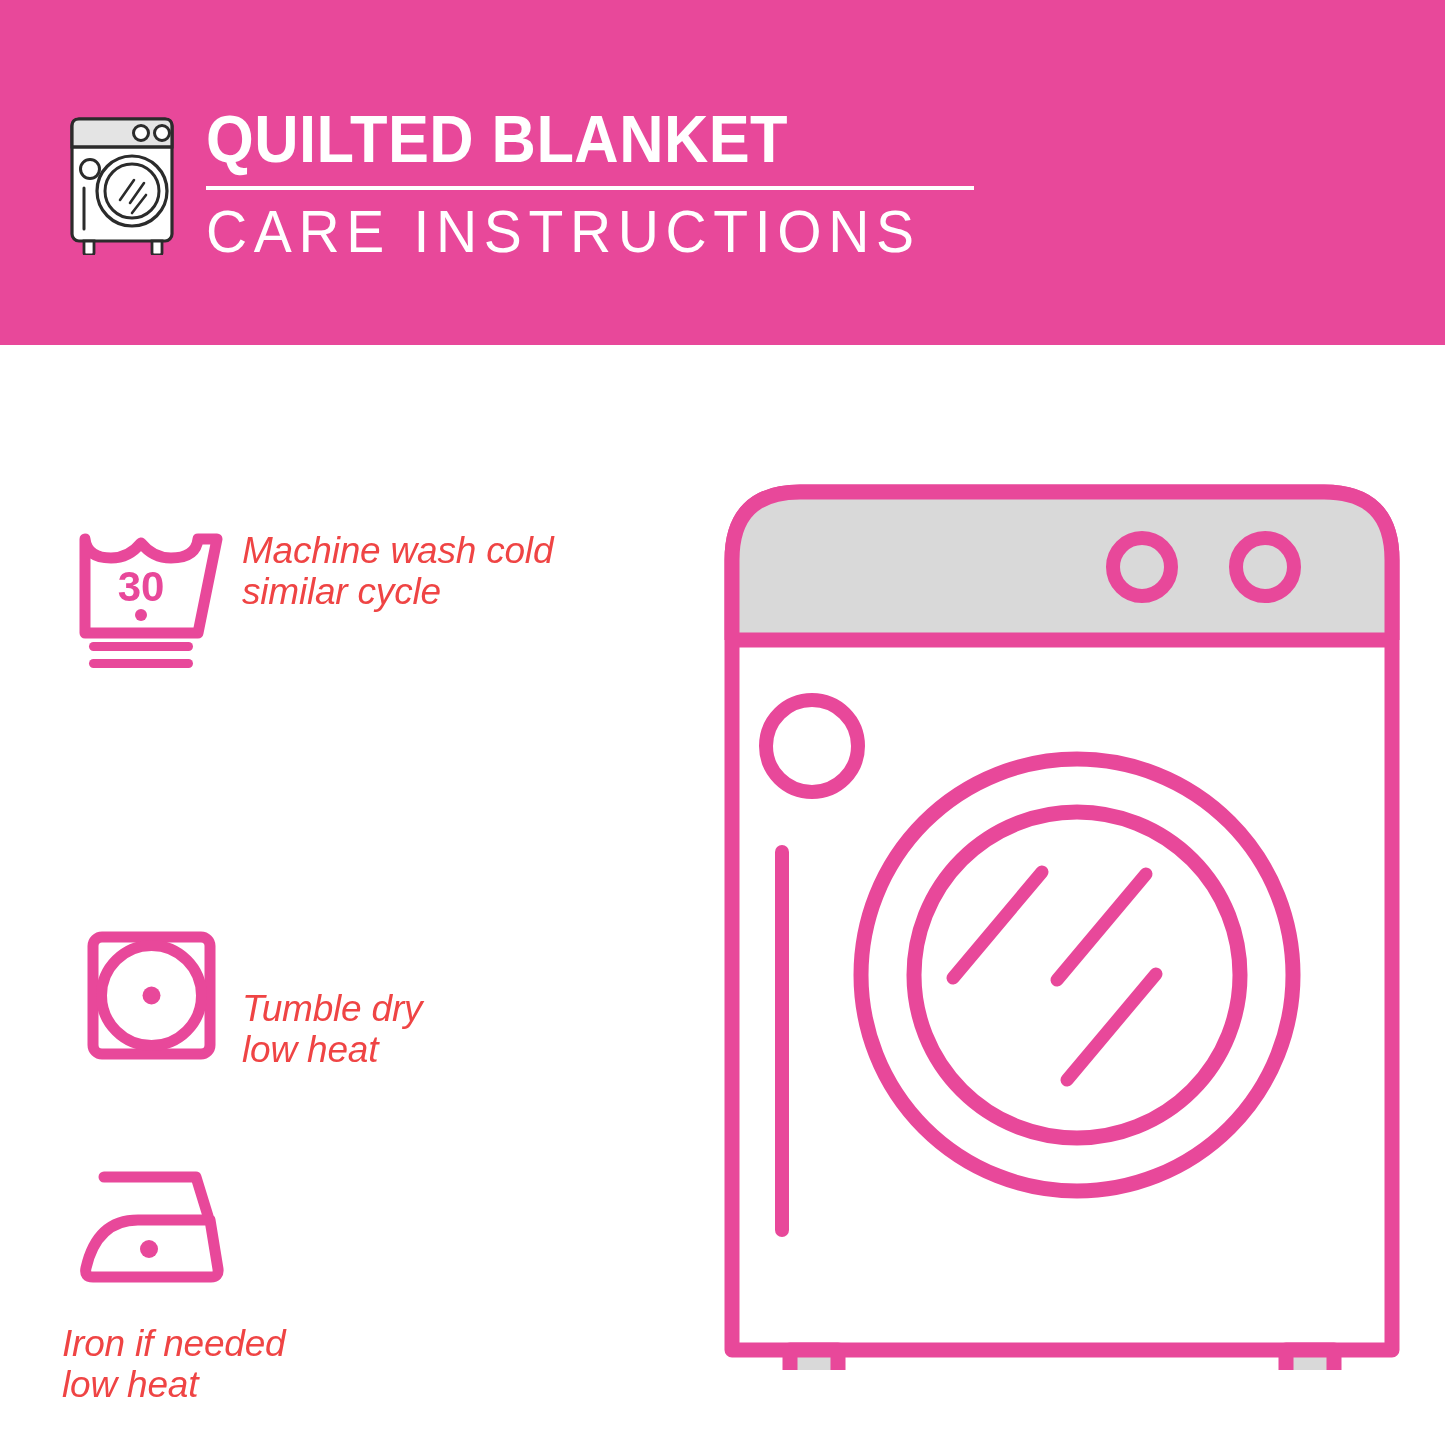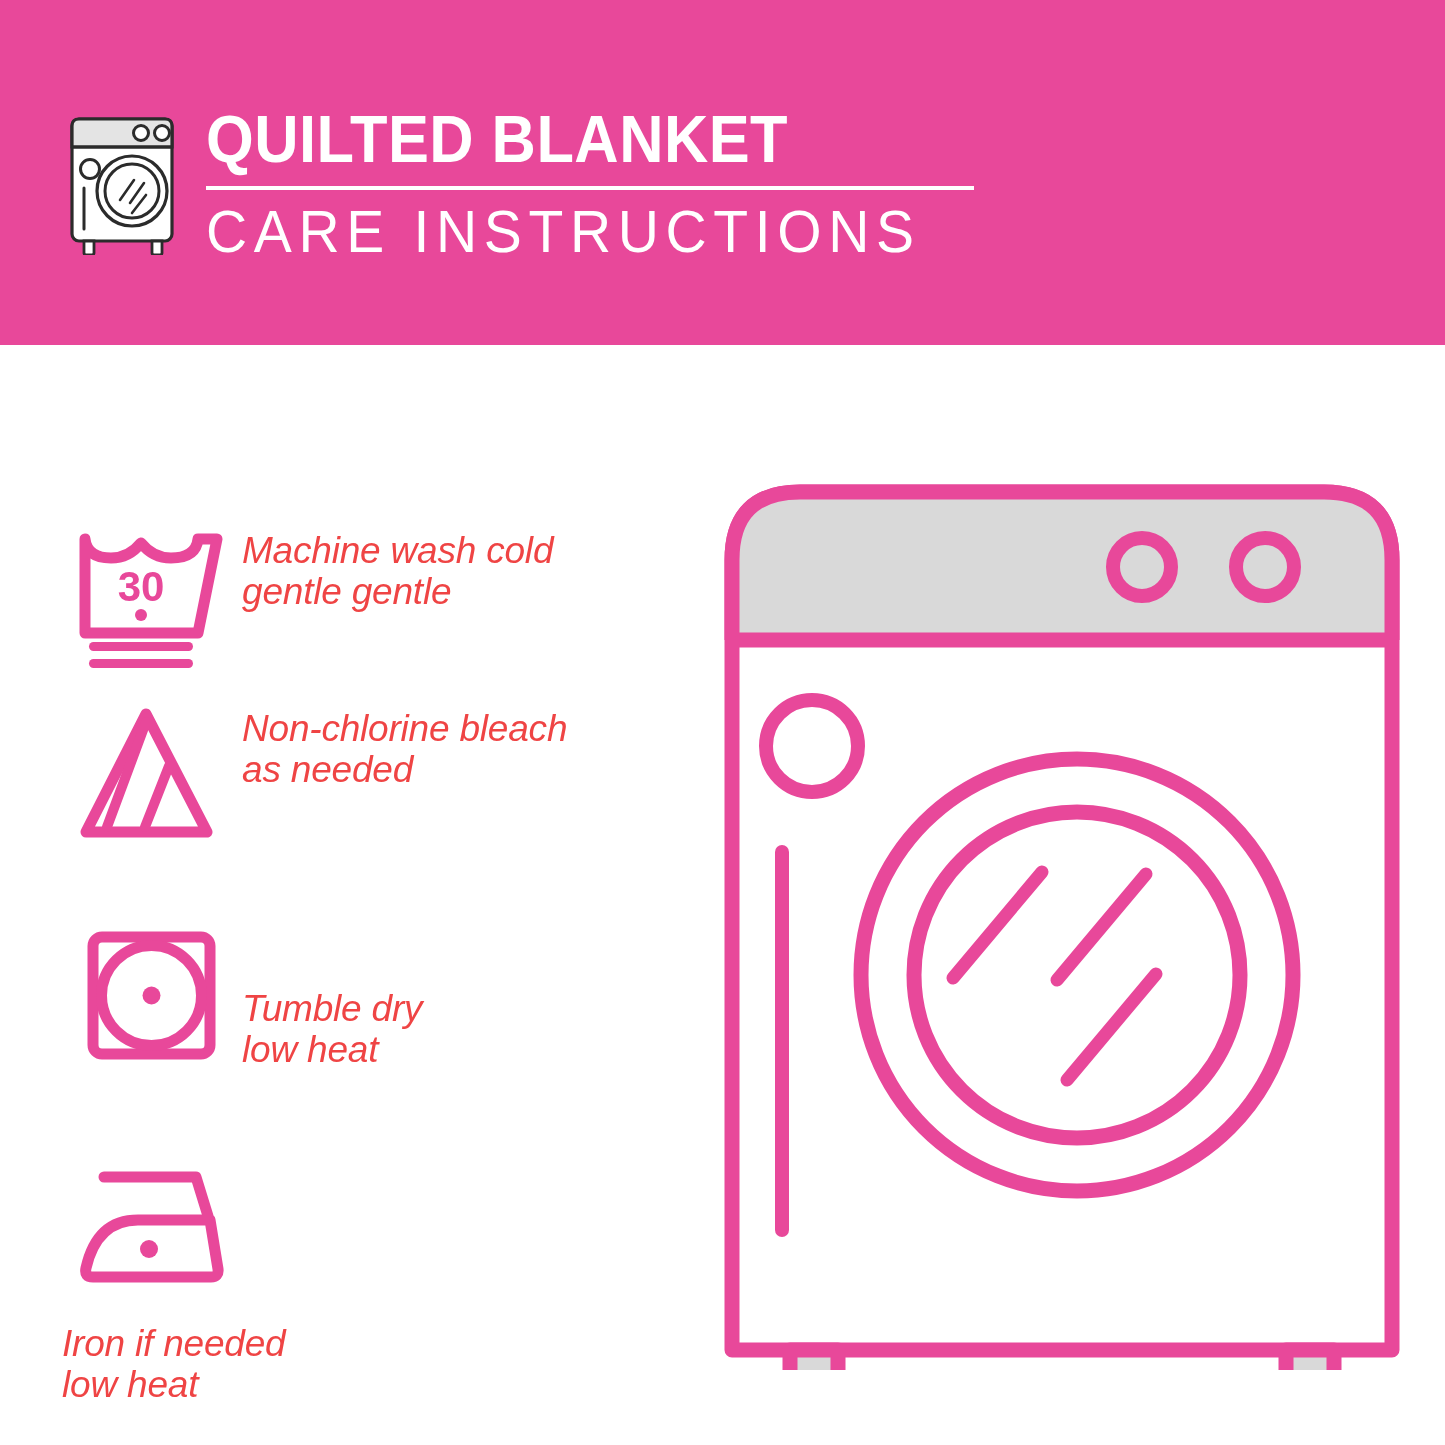--- a/index.html
+++ b/index.html
@@ -156,39 +156,24 @@
           <text x="74" y="79" fill="#E8489A" font-family="'Liberation Sans', sans-serif" font-size="42" font-weight="bold" text-anchor="middle">30</text>
 
           <circle cx="74" cy="93" r="6" fill="#E8489A"></circle>
 
           <rect x="22" y="120" width="104" height="9" rx="4.5" fill="#E8489A"></rect>
           <rect x="22" y="137" width="104" height="9" rx="4.5" fill="#E8489A"></rect>
         </svg>
       </div>
       <div class="care-label">
         <span>Machine wash cold</span>
-        <span>gentle gentle</span>
-      </div>
-    </div>
-
-    <div class="care-row" id="row-bleach">
-      <div class="care-icon">
-        <svg viewBox="0 0 170 150" width="170" height="150" aria-hidden="true">
-
-          <path d="M79 14 L140 132 L19 132 Z" fill="none" stroke="#E8489A" stroke-width="11" stroke-linejoin="round"></path>
-
-          <line x1="79" y1="22" x2="40" y2="127" stroke="#E8489A" stroke-width="10" stroke-linecap="round"></line>
-          <line x1="102" y1="66" x2="78" y2="127" stroke="#E8489A" stroke-width="10" stroke-linecap="round"></line>
-        </svg>
-      </div>
-      <div class="care-label">
-        <span>Non-chlorine bleach</span>
-        <span>as needed</span>
-      </div>
-    </div>
+        <span>similar cycle</span>
+      </div>
+    </div>
+
 
     <div class="care-row" id="row-dry">
       <div class="care-icon">
         <svg viewBox="0 0 170 150" width="170" height="150" aria-hidden="true">
           <rect x="26" y="17" width="117" height="117" rx="9" ry="9" fill="none" stroke="#E8489A" stroke-width="11"></rect>
           <circle cx="84.5" cy="75.5" r="50" fill="none" stroke="#E8489A" stroke-width="11"></circle>
           <circle cx="84.5" cy="75.5" r="9" fill="#E8489A"></circle>
         </svg>
       </div>
       <div class="care-label">

